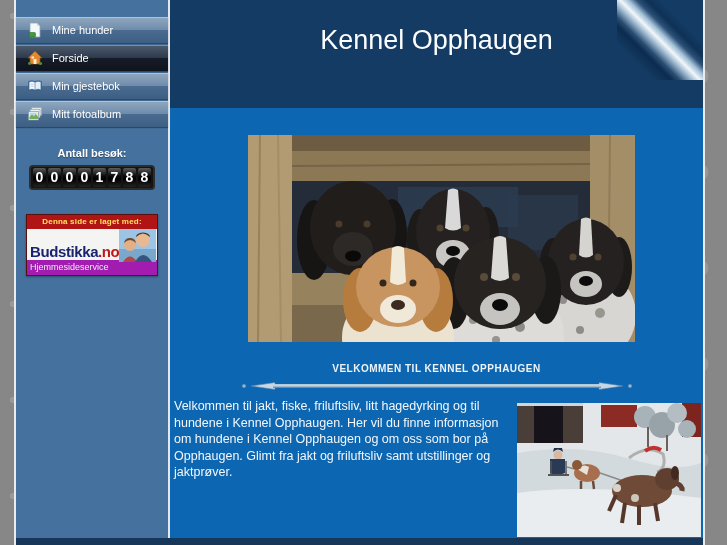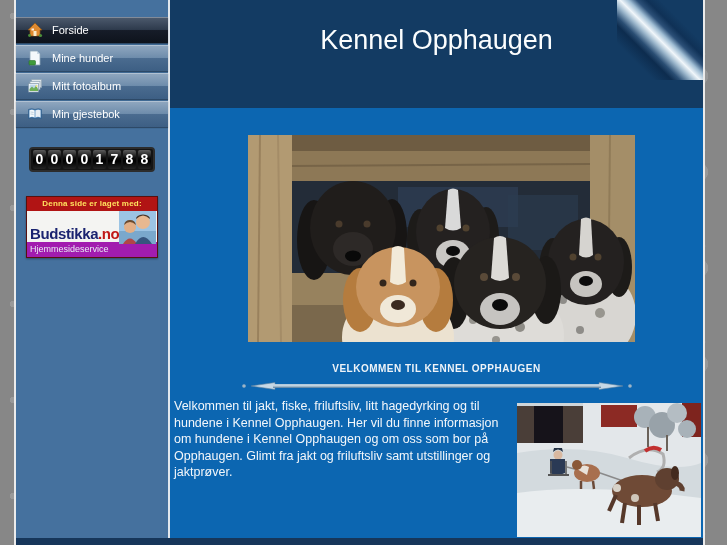--- a/index.html
+++ b/index.html
@@ -76,73 +76,74 @@
 </style>
 </head>
 <body>
 
 <div class="page">
   <div class="page-row">
 
     <div class="sidebar">
       <div class="menu">
 
+        <div class="menu-item">
+          <span class="mi">
+            <svg width="16" height="16" viewBox="0 0 16 16">
+              <path d="M3 1 h7 l3 3 v11 h-10 z" fill="#f4f8fb" stroke="#8ea4b8" stroke-width=".8"></path>
+              <path d="M10 1 l3 3 h-3 z" fill="#c9d8e4"></path>
+              <rect x="2" y="10.5" width="6.5" height="4.5" rx="1" fill="#3f9b3c" stroke="#2a6e28" stroke-width=".6"></rect>
+            </svg>
+          </span>
+          <span>Mine hunder</span>
+        </div>
+
         <div class="menu-item active">
           <span class="mi">
             <svg width="16" height="16" viewBox="0 0 16 16">
               <polygon points="8,1 15,8 13,8 13,14 3,14 3,8 1,8" fill="#e08a30" stroke="#8a5518" stroke-width=".7"></polygon>
               <rect x="6.5" y="9" width="3" height="5" fill="#fbe9c8"></rect>
               <rect x="4.5" y="6.5" width="2.5" height="2" fill="#fff" opacity=".85"></rect>
               <circle cx="13.5" cy="13.5" r="1.6" fill="#4d8f3a"></circle>
               <circle cx="2.5" cy="13.5" r="1.4" fill="#4d8f3a"></circle>
             </svg>
           </span>
           <span>Forside</span>
         </div>
 
         <div class="menu-item">
           <span class="mi">
             <svg width="16" height="16" viewBox="0 0 16 16">
-              <path d="M3 1 h7 l3 3 v11 h-10 z" fill="#f4f8fb" stroke="#8ea4b8" stroke-width=".8"></path>
-              <path d="M10 1 l3 3 h-3 z" fill="#c9d8e4"></path>
-              <rect x="2" y="10.5" width="6.5" height="4.5" rx="1" fill="#3f9b3c" stroke="#2a6e28" stroke-width=".6"></rect>
+              <path d="M1.5 3.5 Q4.5 2 8 3.5 Q11.5 2 14.5 3.5 V12.5 Q11.5 11 8 12.5 Q4.5 11 1.5 12.5 Z" fill="#5a8fc0" stroke="#2d5a88" stroke-width=".7"></path>
+              <path d="M2.5 4.3 Q5 3.2 7.6 4.4 V11.4 Q5 10.3 2.5 11.4 Z" fill="#f6fafc"></path>
+              <path d="M13.5 4.3 Q11 3.2 8.4 4.4 V11.4 Q11 10.3 13.5 11.4 Z" fill="#e8eef4"></path>
+              <line x1="3.5" y1="6" x2="6.6" y2="6.4" stroke="#9db4c6" stroke-width=".6"></line>
+              <line x1="3.5" y1="8" x2="6.6" y2="8.4" stroke="#9db4c6" stroke-width=".6"></line>
             </svg>
           </span>
-          <span>Mine hunder</span>
+          <span>Min gjestebok</span>
         </div>
 
         <div class="menu-item">
           <span class="mi">
             <svg width="16" height="16" viewBox="0 0 16 16">
               <rect x="4.5" y="1.5" width="10" height="8" fill="#dfe7ec" stroke="#90a4b4" stroke-width=".7"></rect>
               <rect x="3" y="3.5" width="10" height="8" fill="#eef3f6" stroke="#90a4b4" stroke-width=".7"></rect>
               <rect x="1.5" y="5.5" width="10" height="8.5" fill="#fff" stroke="#7d94a6" stroke-width=".7"></rect>
               <rect x="2.5" y="6.5" width="8" height="6.5" fill="#bcd6ea"></rect>
               <path d="M2.5 11 l2.5-2.5 2 2 2-3 2 3.5 v2 h-8.5z" fill="#6fae58"></path>
               <circle cx="9.5" cy="8" r="1" fill="#f5e27a"></circle>
             </svg>
           </span>
           <span>Mitt fotoalbum</span>
         </div>
-
-        <div class="menu-item">
-          <span class="mi">
-            <svg width="16" height="16" viewBox="0 0 16 16">
-              <path d="M1.5 3.5 Q4.5 2 8 3.5 Q11.5 2 14.5 3.5 V12.5 Q11.5 11 8 12.5 Q4.5 11 1.5 12.5 Z" fill="#5a8fc0" stroke="#2d5a88" stroke-width=".7"></path>
-              <path d="M2.5 4.3 Q5 3.2 7.6 4.4 V11.4 Q5 10.3 2.5 11.4 Z" fill="#f6fafc"></path>
-              <path d="M13.5 4.3 Q11 3.2 8.4 4.4 V11.4 Q11 10.3 13.5 11.4 Z" fill="#e8eef4"></path>
-              <line x1="3.5" y1="6" x2="6.6" y2="6.4" stroke="#9db4c6" stroke-width=".6"></line>
-              <line x1="3.5" y1="8" x2="6.6" y2="8.4" stroke="#9db4c6" stroke-width=".6"></line>
-            </svg>
-          </span>
-          <span>Min gjestebok</span>
-        </div>
       </div>
 
       <div class="counter-block">
+        <div class="counter-label">Antall besøk:</div>
         <div class="counter-box">
           <span class="digit">0</span>
           <span class="digit">0</span>
           <span class="digit">0</span>
           <span class="digit">0</span>
           <span class="digit">1</span>
           <span class="digit">7</span>
           <span class="digit">8</span>
           <span class="digit">8</span>
         </div>

